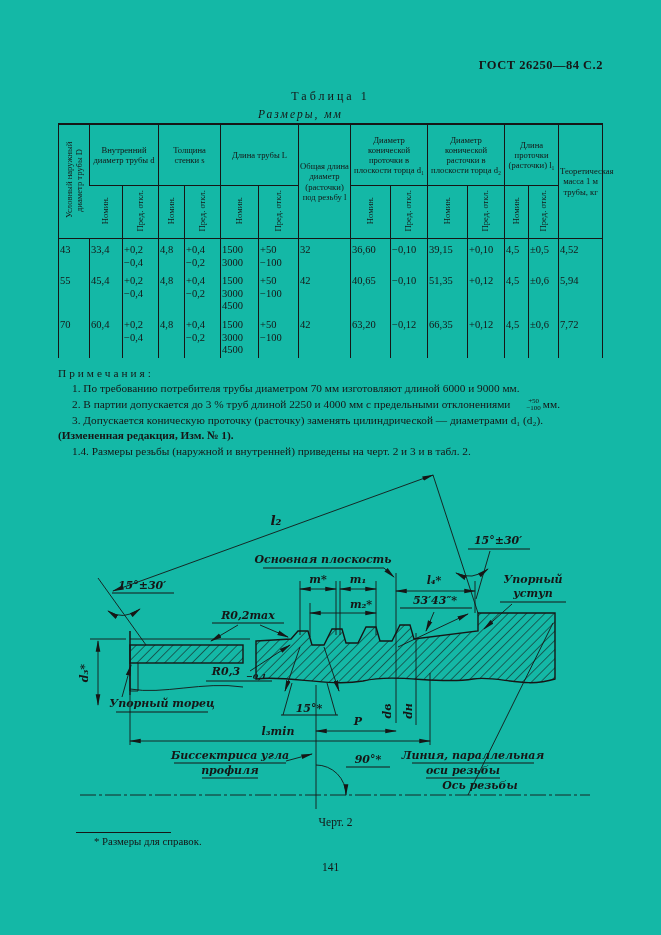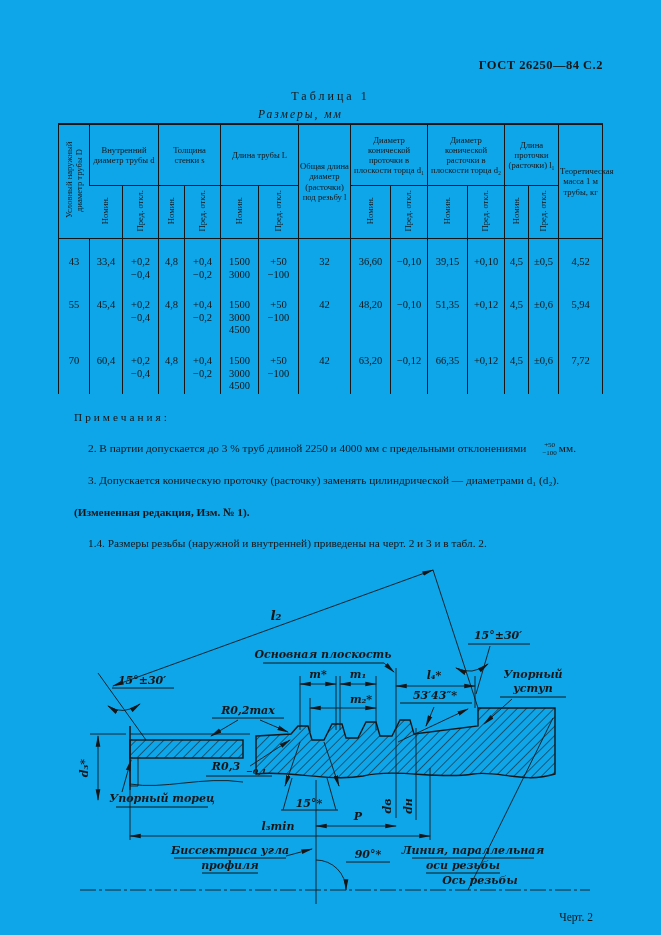--- a/index.html
+++ b/index.html
@@ -1,42 +1,42 @@
 <!DOCTYPE html>
 <html><head>
 <meta charset="utf-8">
 <style>
   html,body{margin:0;padding:0;background:#e8e8e8;}
-  .page{width:661px;height:935px;background:#0ea5e9;position:relative;margin:0 auto;
+  .page{width:661px;height:935px;background:#14b8a6;position:relative;margin:0 auto;
         font-family:"Liberation Serif","DejaVu Serif",serif;color:#161616;overflow:hidden;}
   .inner{padding:58px 58px 0 58px;}
   .doc-ref{text-align:right;font-weight:bold;font-size:12.5px;letter-spacing:.5px;}
   .tbl-caption{text-align:center;font-size:12px;letter-spacing:3px;margin-top:16px;}
   .units{text-align:center;font-size:11.5px;letter-spacing:2px;margin:4px 60px 3px 0;font-style:italic;}
   table.dim{border-collapse:collapse;table-layout:fixed;width:545px;
             border-top:2px solid #161616;border-left:1px solid #161616;border-right:1px solid #161616;}
   table.dim th,table.dim td{border-left:1px solid #161616;padding:1px;}
   table.dim th:first-child,table.dim td:first-child{border-left:none;}
   table.dim th{font-weight:normal;font-size:8.6px;line-height:1.18;text-align:center;vertical-align:middle;}
   th.grp{border-bottom:1px solid #161616;height:58px;}
   th.span2{height:auto;}
   tr.subrow th{height:50px;vertical-align:middle;}
   .vtxt{writing-mode:vertical-rl;transform:rotate(180deg);display:inline-block;
         max-height:98px;line-height:1.2;font-size:8.6px;white-space:normal;}
   .vsub{writing-mode:vertical-rl;transform:rotate(180deg);display:inline-block;max-height:46px;line-height:1.1;}
-  table.dim tbody td{font-size:10.5px;text-align:center;vertical-align:top;
-        white-space:pre-line;line-height:1.2;padding-top:17px;border-top:1px solid #161616;}
+  table.dim tbody td{font-size:10.5px;vertical-align:top;
+        white-space:pre-line;line-height:1.2;padding-top:5px;border-top:1px solid #161616;}
   .notes{margin-top:8px;font-size:11.3px;line-height:1.38;}
-  .notes p{margin:16px;text-indent:14px;}
+  .notes p{margin:0;text-indent:14px;}
   .notes .nhead{letter-spacing:3px;}
   .amended{font-weight:bold;text-indent:0 !important;}
   .stack{display:inline-flex;flex-direction:column;font-size:7px;line-height:1.05;
          vertical-align:middle;text-align:center;margin:0 2px;}
   .fig-wrap{margin:14px 0 0 20px;}
-  .fig-caption{text-align:right;width:515px;margin-left:20px;font-size:11.5px;margin-top:2px;}
+  .fig-caption{text-align:center;width:515px;margin-left:20px;font-size:11.5px;margin-top:2px;}
   .footnote{margin-top:4px;font-size:10.8px;}
   .footnote-rule{width:95px;border-top:1px solid #161616;margin:2px 0 2px 18px;}
   .footnote span{margin-left:36px;}
   .page-num{text-align:center;font-size:11.5px;margin-top:14px;}
   
   .dl{font:italic bold 11px "DejaVu Serif",serif;fill:#161616;}
   .dl2{font:italic bold 13.5px "DejaVu Serif",serif;fill:#161616;}
   .dls{font:italic bold 8px "DejaVu Serif",serif;fill:#161616;}
   .thin{stroke:#161616;stroke-width:.9;fill:none;}
   .main{stroke:#161616;stroke-width:1.5;fill:none;}
@@ -125,21 +125,21 @@
 −0,4</td>
      <td style="border-top:none">4,8</td>
      <td style="border-top:none">+0,4
 −0,2</td>
      <td style="border-top:none">1500
 3000
 4500</td>
      <td style="border-top:none">+50
 −100</td>
      <td style="border-top:none">42</td>
-     <td style="border-top:none">48,20</td>
+     <td style="border-top:none">40,65</td>
      <td style="border-top:none">−0,10</td>
      <td style="border-top:none">51,35</td>
      <td style="border-top:none">+0,12</td>
      <td style="border-top:none">4,5</td>
      <td style="border-top:none">±0,6</td>
      <td style="border-top:none">5,94</td>
     </tr>
     <tr>
      <td style="border-top:none">70</td>
      <td style="border-top:none">60,4</td>
@@ -160,20 +160,21 @@
      <td style="border-top:none">+0,12</td>
      <td style="border-top:none">4,5</td>
      <td style="border-top:none">±0,6</td>
      <td style="border-top:none">7,72</td>
     </tr>
    </tbody>
   </table>
 
   <div class="notes">
    <p class="nhead" style="text-indent:0">Примечания:</p>
+   <p>1. По требованию потребителя трубы диаметром 70 мм изготовляют длиной 6000 и 9000 мм.</p>
    <p><span>2. В партии допускается до 3 % труб длиной 2250 и 4000 мм с предельными отклонениями</span><span class="stack">
             <span>+50</span>
             <span>−100</span>
           </span><span>мм.</span></p>
    <p>3. Допускается коническую проточку (расточку) заменять цилиндрической — диаметрами d₁ (d₂).</p>
    <p class="amended">(Измененная редакция, Изм. № 1).</p>
    <p>1.4. Размеры резьбы (наружной и внутренней) приведены на черт. 2 и 3 и в табл. 2.</p>
   </div>
 
   <div class="fig-wrap">
@@ -293,15 +294,19 @@
     <text class="dl" x="395" y="286" text-anchor="middle">Линия, параллельная</text>
     <line class="ul" x1="334" y1="290" x2="456" y2="290"></line>
     <text class="dl" x="385" y="301" text-anchor="middle">оси резьбы</text>
     <line class="ul" x1="348" y1="305" x2="422" y2="305"></line>
     <text class="dl" x="402" y="316" text-anchor="middle">Ось резьбы</text>
     <line class="thin" x1="475" y1="150" x2="390" y2="322"></line>
    </svg>
   </div>
   <div class="fig-caption">Черт. 2</div>
 
+  <div class="footnote">
+    <div class="footnote-rule"></div>
+    <span>* Размеры для справок.</span>
+  </div>
   <div class="page-num">141</div>
  </div>
 </div>
 
 </body></html>

